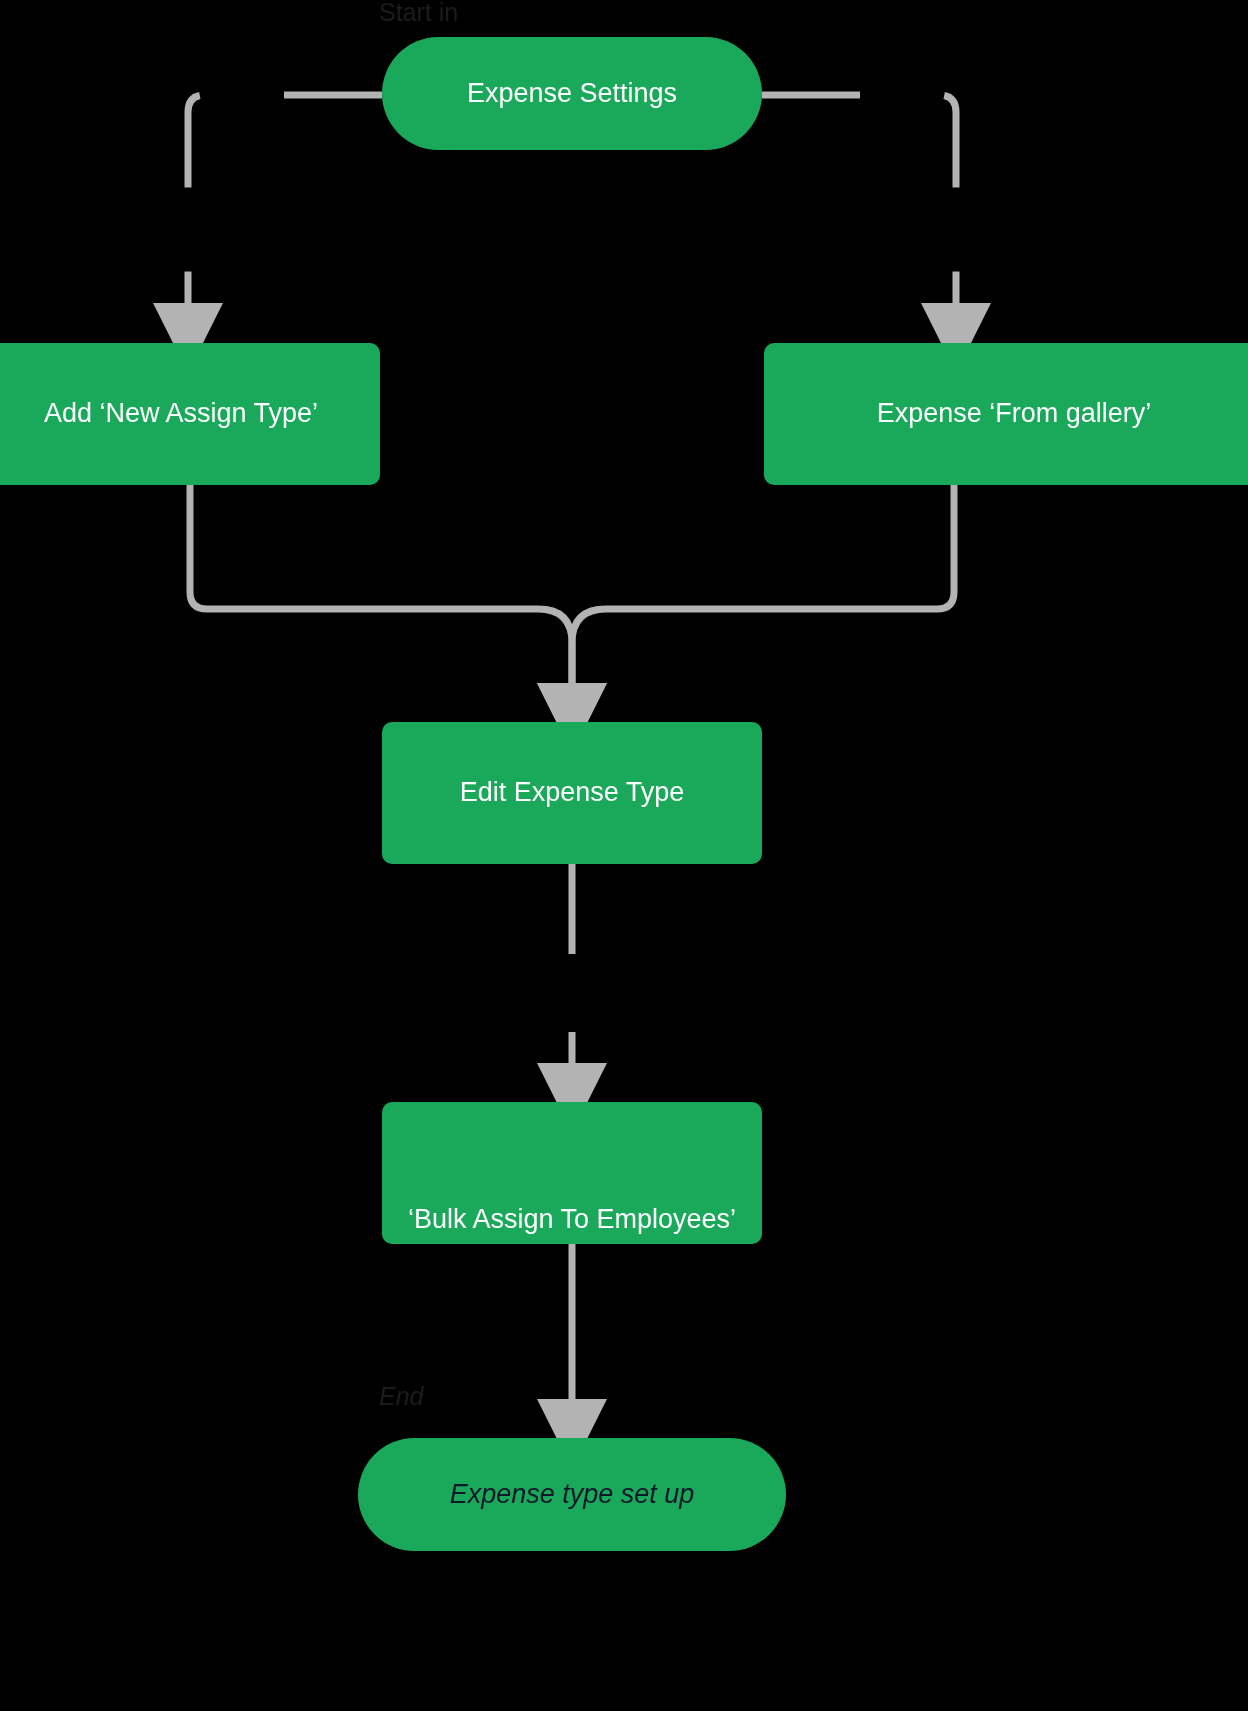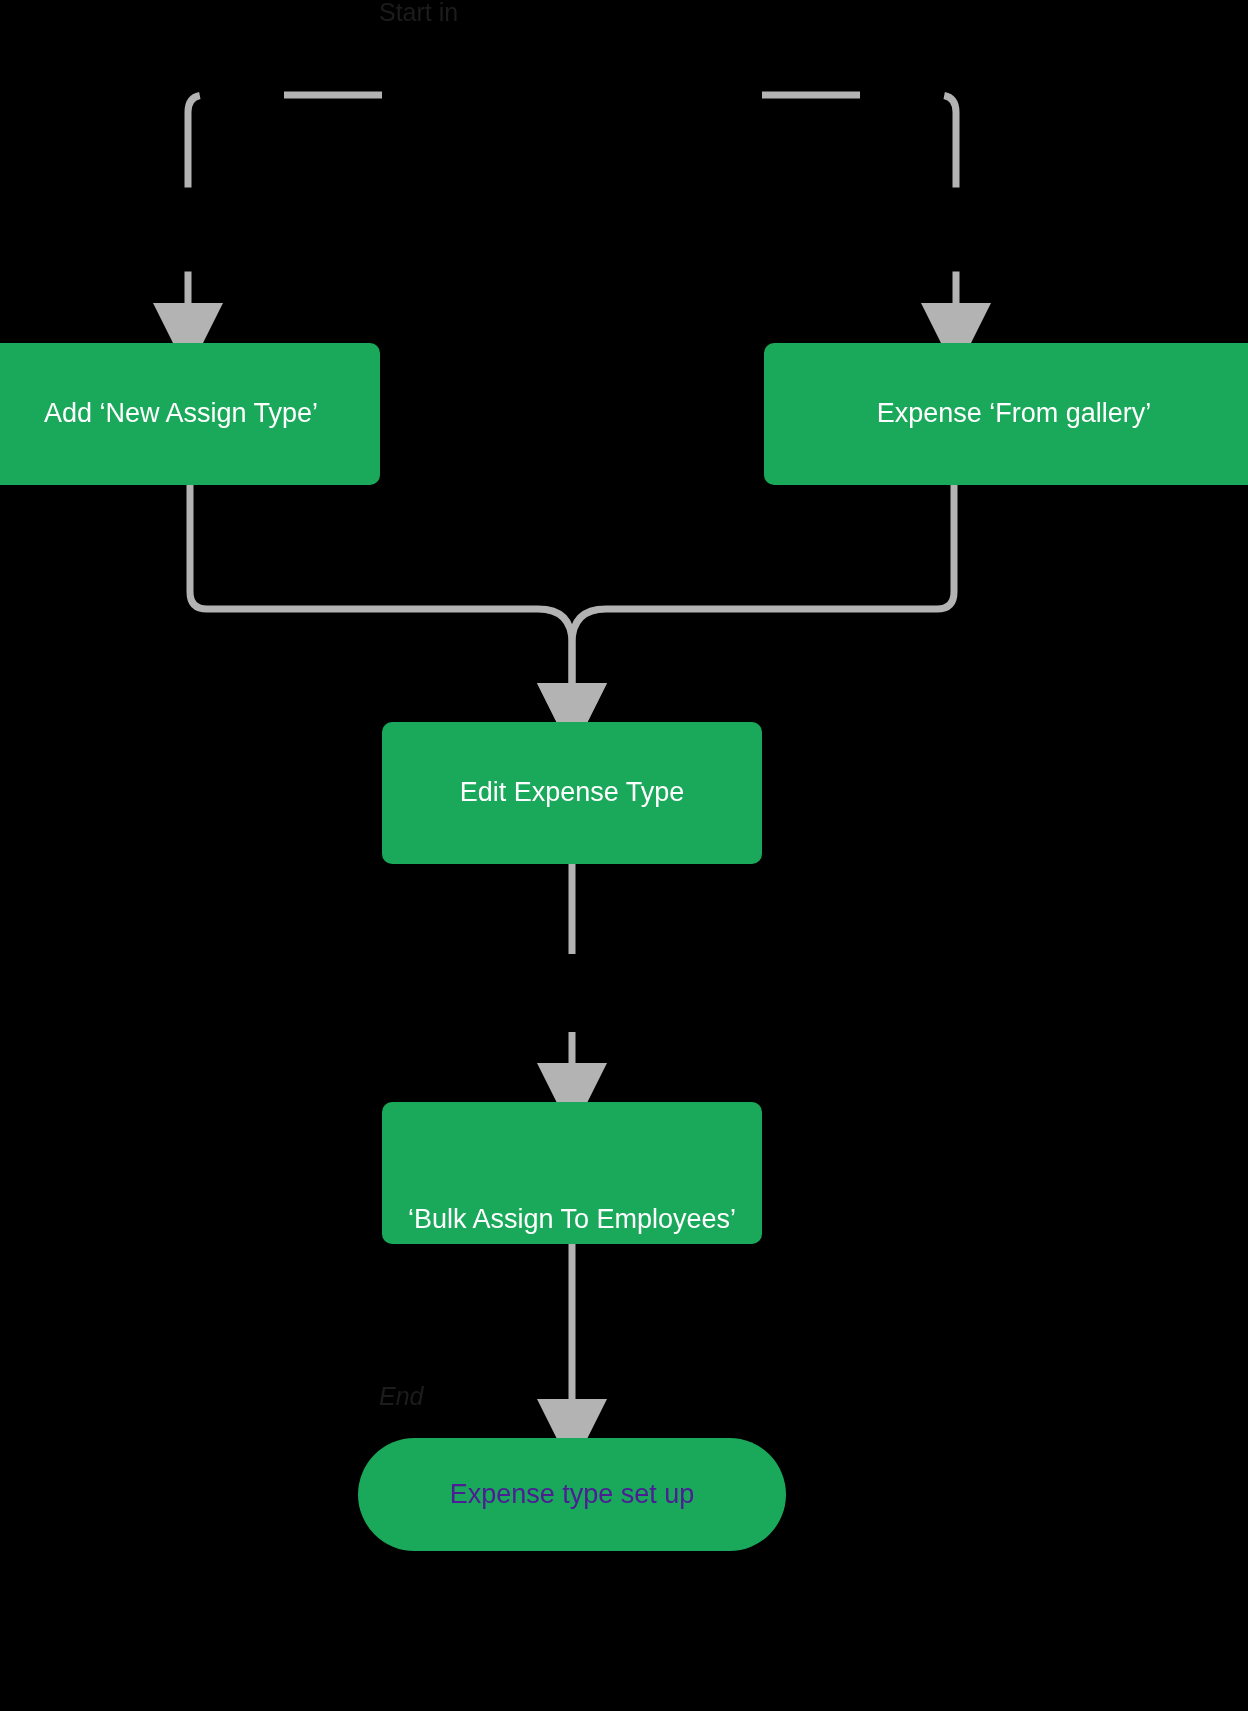--- a/index.html
+++ b/index.html
@@ -98,34 +98,37 @@
       <path d="M572,864 L572,1070" stroke-dasharray="90 78" marker-end="url(#arrowhead)"></path>
 
       <path d="M572,1244 L572,1406" marker-end="url(#arrowhead)"></path>
     </g>
   </svg>
 
   <div class="edge-note" id="note-start" style="color: rgb(28, 28, 28);">Start in</div>
 
   <div class="edge-note" id="note-end" style="color: rgb(28, 28, 28);">End</div>
 
+  <div class="node terminal" id="node-start" style="background: rgb(26, 169, 90); color: rgb(255, 255, 255);">
+    <span class="node-label">Expense Settings</span>
+  </div>
 
   <div class="node process" id="node-add" style="background: rgb(26, 169, 90); color: rgb(255, 255, 255);">
     <span class="node-label">Add ‘New Assign Type’</span>
   </div>
 
   <div class="node process" id="node-gallery" style="background: rgb(26, 169, 90); color: rgb(255, 255, 255);">
     <span class="node-label">Expense ‘From gallery’</span>
   </div>
 
   <div class="node process" id="node-edit" style="background: rgb(26, 169, 90); color: rgb(255, 255, 255);">
     <span class="node-label">Edit Expense Type</span>
   </div>
 
   <div class="node process" id="node-bulk" style="background: rgb(26, 169, 90); color: rgb(255, 255, 255);">
     <span class="node-label">‘Bulk Assign To Employees’</span>
   </div>
 
-  <div class="node terminal" id="node-end" style="background: rgb(26, 169, 90); color: #4c1d95;">
+  <div class="node terminal" id="node-end" style="background: rgb(26, 169, 90); color: #0f172a; font-style: italic;">
     <span class="node-label">Expense type set up</span>
   </div>
 
 </div>
 
 </body></html>

